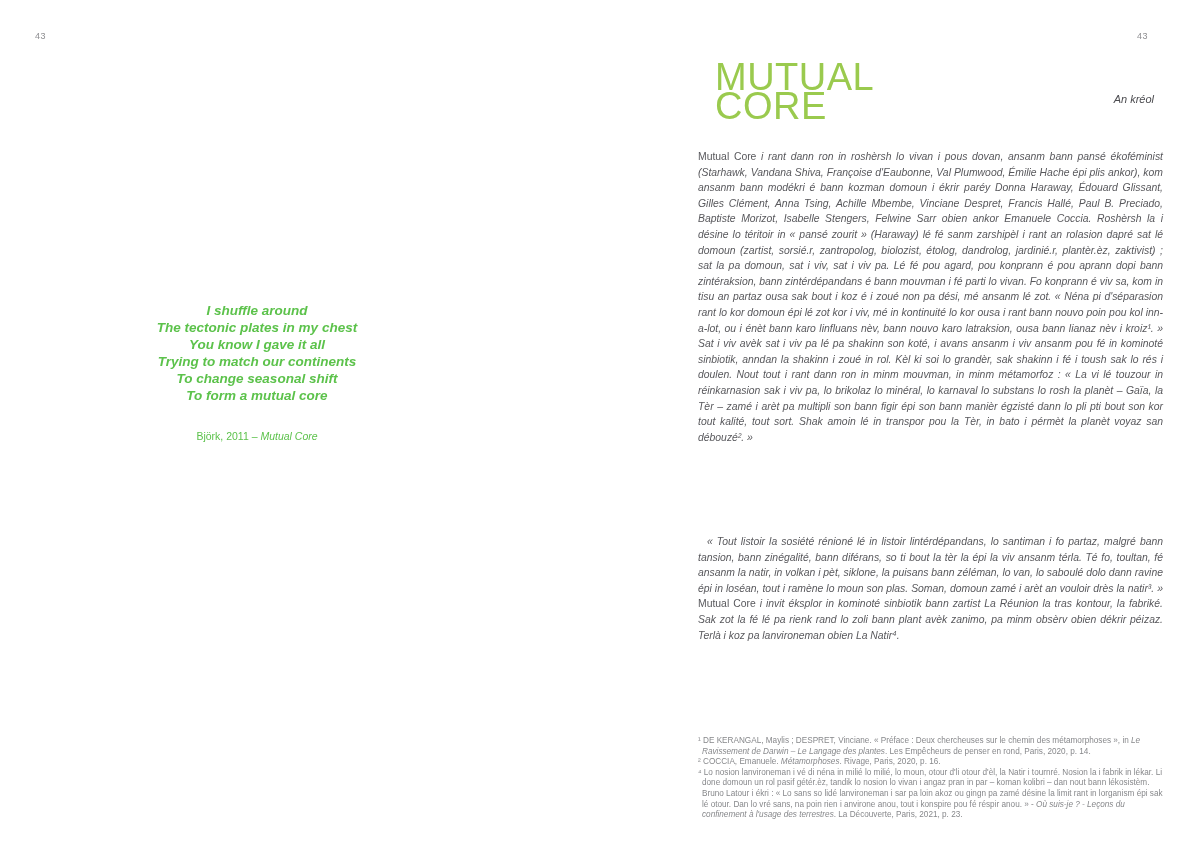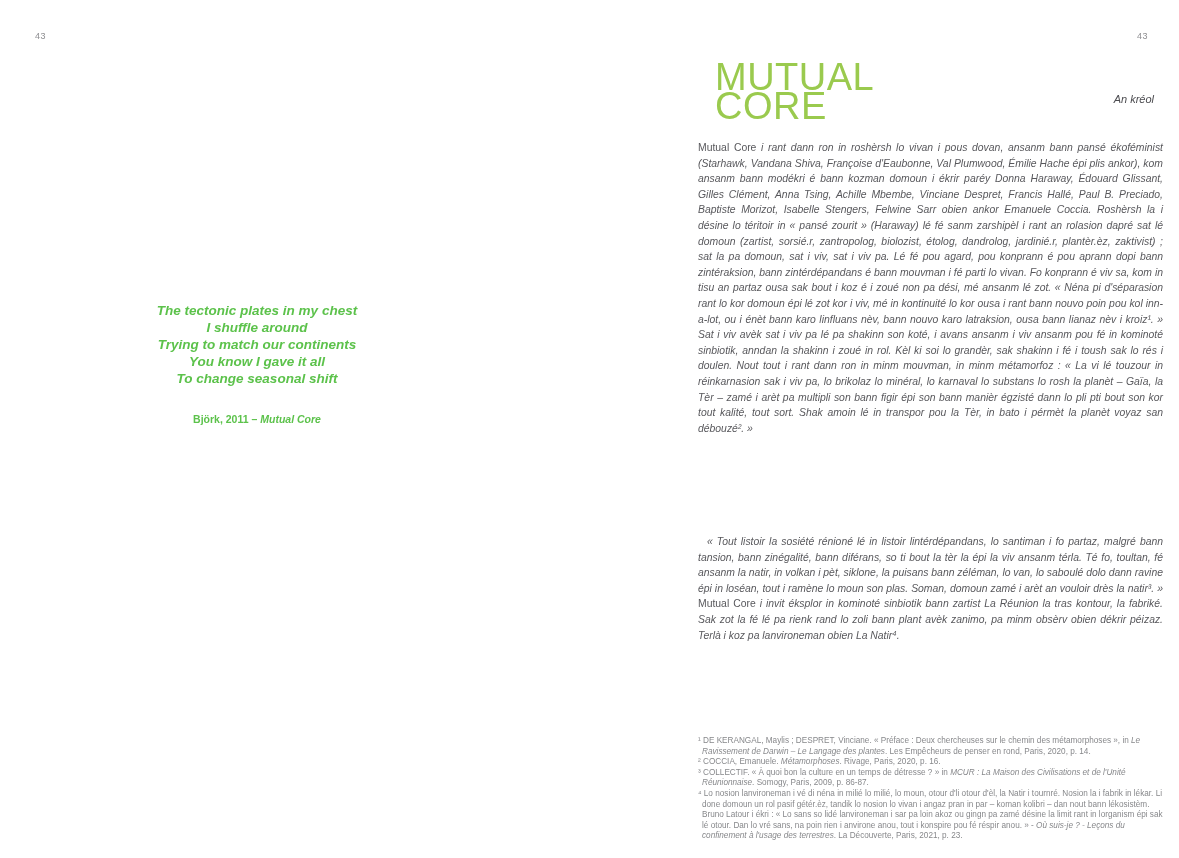--- a/index.html
+++ b/index.html
@@ -14,70 +14,70 @@
     position:relative;width:1179px;height:858px;background:#ffffff;
     font-family:"Liberation Sans", sans-serif;color:var(--body-text);overflow:hidden;
   }
   .page-number{position:absolute;top:31px;font-size:9px;letter-spacing:0.5px;color:var(--page-number);}
   .pn-left{left:35px;}
   .pn-right{right:31px;}
 
   
   .poem{position:absolute;left:99px;top:302px;width:316px;text-align:center;color:var(--accent-green);}
   .poem-line{font-style:italic;font-weight:bold;font-size:13.5px;line-height:17px;}
-  .attribution{margin-top:26px;font-size:10.5px;font-weight:bold;line-height:13px;}
+  .attribution{margin-top:26px;font-size:10.5px;font-weight:normal;line-height:13px;}
 
   
   .title{position:absolute;left:699px;top:47px;margin:16px;font-weight:400;
          font-size:38px;line-height:28.5px;letter-spacing:0.5px;color:var(--title-green);}
   .lang-note{position:absolute;right:25px;top:93px;font-size:11px;font-weight:normal;
              font-style:italic;color:#4c4c50;}
   .body-par{position:absolute;left:698px;width:465px;margin:0;text-align:justify;
             font-style:italic;font-size:10.4px;line-height:15.6px;color:var(--body-text);}
-  .intro{top:140px;}
+  .intro{top:149px;}
   .quote{top:534px;text-indent:9px;}
   .section-heading{position:absolute;left:666px;top:441px;margin:0;
                    font-size:24.5px;font-weight:bold;font-style:italic;
                    letter-spacing:0.2px;color:var(--accent-green);}
   .footnotes{position:absolute;left:698px;top:719px;width:467px;
              font-size:8.2px;line-height:10.6px;color:var(--footnote-text);margin-top:17px;}
   .footnote{padding-left:4px;text-indent:-4px;}
   .s-i{font-style:italic;}
   .s-n{font-style:normal;}
 </style>
 </head>
 <body>
 
 <div class="spread">
 
   <div class="page-number pn-left">43</div>
   <div class="page-number pn-right">43</div>
 
   <div class="poem">
     <div>
+        <div class="poem-line">I shuffle around</div>
         <div class="poem-line">The tectonic plates in my chest</div>
-        <div class="poem-line">I shuffle around</div>
+        <div class="poem-line">You know I gave it all</div>
         <div class="poem-line">Trying to match our continents</div>
-        <div class="poem-line">You know I gave it all</div>
         <div class="poem-line">To change seasonal shift</div>
+        <div class="poem-line">To form a mutual core</div>
       </div>
     <div class="attribution">
       <span class="s-n">Björk, 2011 – </span><span class="s-i">Mutual Core</span>
     </div>
   </div>
 
   <h1 class="title"><span>MUTUAL</span><br><span>CORE</span></h1>
 
   <div class="lang-note">An kréol</div>
 
   <p class="body-par intro"><span class="s-n">Mutual Core</span><span class="s-i"> i rant dann ron in roshèrsh lo vivan i pous dovan, ansanm bann pansé ékoféminist (Starhawk, Vandana Shiva, Françoise d'Eaubonne, Val Plumwood, Émilie Hache épi plis ankor), kom ansanm bann modékri é bann kozman domoun i ékrir paréy Donna Haraway, Édouard Glissant, Gilles Clément, Anna Tsing, Achille Mbembe, Vinciane Despret, Francis Hallé, Paul B. Preciado, Baptiste Morizot, Isabelle Stengers, Felwine Sarr obien ankor Emanuele Coccia. Roshèrsh la i désine lo téritoir in « pansé zourit » (Haraway) lé fé sanm zarshipèl i rant an rolasion dapré sat lé domoun (zartist, sorsié.r, zantropolog, biolozist, étolog, dandrolog, jardinié.r, plantèr.èz, zaktivist) ; sat la pa domoun, sat i viv, sat i viv pa. Lé fé pou agard, pou konprann é pou aprann dopi bann zintéraksion, bann zintérdépandans é bann mouvman i fé parti lo vivan. Fo konprann é viv sa, kom in tisu an partaz ousa sak bout i koz é i zoué non pa dési, mé ansanm lé zot. « Néna pi d'séparasion rant lo kor domoun épi lé zot kor i viv, mé in kontinuité lo kor ousa i rant bann nouvo poin pou kol inn-a-lot, ou i énèt bann karo linfluans nèv, bann nouvo karo latraksion, ousa bann lianaz nèv i kroiz¹. » Sat i viv avèk sat i viv pa lé pa shakinn son koté, i avans ansanm i viv ansanm pou fé in kominoté sinbiotik, anndan la shakinn i zoué in rol. Kèl ki soi lo grandèr, sak shakinn i fé i toush sak lo rés i doulen. Nout tout i rant dann ron in minm mouvman, in minm métamorfoz : « La vi lé touzour in réinkarnasion sak i viv pa, lo brikolaz lo minéral, lo karnaval lo substans lo rosh la planèt – Gaïa, la Tèr – zamé i arèt pa multipli son bann figir épi son bann manièr égzisté dann lo pli pti bout son kor tout kalité, tout sort. Shak amoin lé in transpor pou la Tèr, in bato i pérmèt la planèt voyaz san débouzé². »</span></p>
 
 
   <p class="body-par quote"><span class="s-i">« Tout listoir la sosiété rénioné lé in listoir lintérdépandans, lo santiman i fo partaz, malgré bann tansion, bann zinégalité, bann diférans, so ti bout la tèr la épi la viv ansanm térla. Té fo, toultan, fé ansanm la natir, in volkan i pèt, siklone, la puisans bann zéléman, lo van, lo saboulé dolo dann ravine épi in loséan, tout i ramène lo moun son plas. Soman, domoun zamé i arèt an vouloir drès la natir³. » </span><span class="s-n">Mutual Core</span><span class="s-i"> i invit éksplor in kominoté sinbiotik bann zartist La Réunion la tras kontour, la fabriké. Sak zot la fé lé pa rienk rand lo zoli bann plant avèk zanimo, pa minm obsèrv obien dékrir péizaz. Terlà i koz pa lanvironeman obien La Natir⁴.</span></p>
 
   <div class="footnotes">
     <div class="footnote"><span class="s-n">¹ DE KERANGAL, Maylis ; DESPRET, Vinciane. « Préface : Deux chercheuses sur le chemin des métamorphoses », in </span><span class="s-i">Le Ravissement de Darwin – Le Langage des plantes</span><span class="s-n">. Les Empêcheurs de penser en rond, Paris, 2020, p. 14.</span></div>
     <div class="footnote"><span class="s-n">² COCCIA, Emanuele. </span><span class="s-i">Métamorphoses</span><span class="s-n">. Rivage, Paris, 2020, p. 16.</span></div>
-    <div class="footnote"><span class="s-n">³ COLLECTIF. « À quoi bon la culture en un temps de détresse ? » in </span><span class="s-i">MCUR : La Maison des Civilisations et de l'Unité Réunionnaise</span><span class="s-n">. Somogy, Paris, 2009, p. 86-87.</span></div>
     <div class="footnote"><span class="s-n">⁴ Lo nosion lanvironeman i vé di néna in milié lo milié, lo moun, otour d'li otour d'èl, la Natir i tournré. Nosion la i fabrik in lékar. Li done domoun un rol pasif gétér.èz, tandik lo nosion lo vivan i angaz pran in par – koman kolibri – dan nout bann lékosistèm. Bruno Latour i ékri : « Lo sans so lidé lanvironeman i sar pa loin akoz ou gingn pa zamé désine la limit rant in lorganism épi sak lé otour. Dan lo vré sans, na poin rien i anvirone anou, tout i konspire pou fé réspir anou. » - </span><span class="s-i">Où suis-je ? - Leçons du confinement à l'usage des terrestres</span><span class="s-n">. La Découverte, Paris, 2021, p. 23.</span></div>
   </div>
 
 </div>
 
 </body></html>

